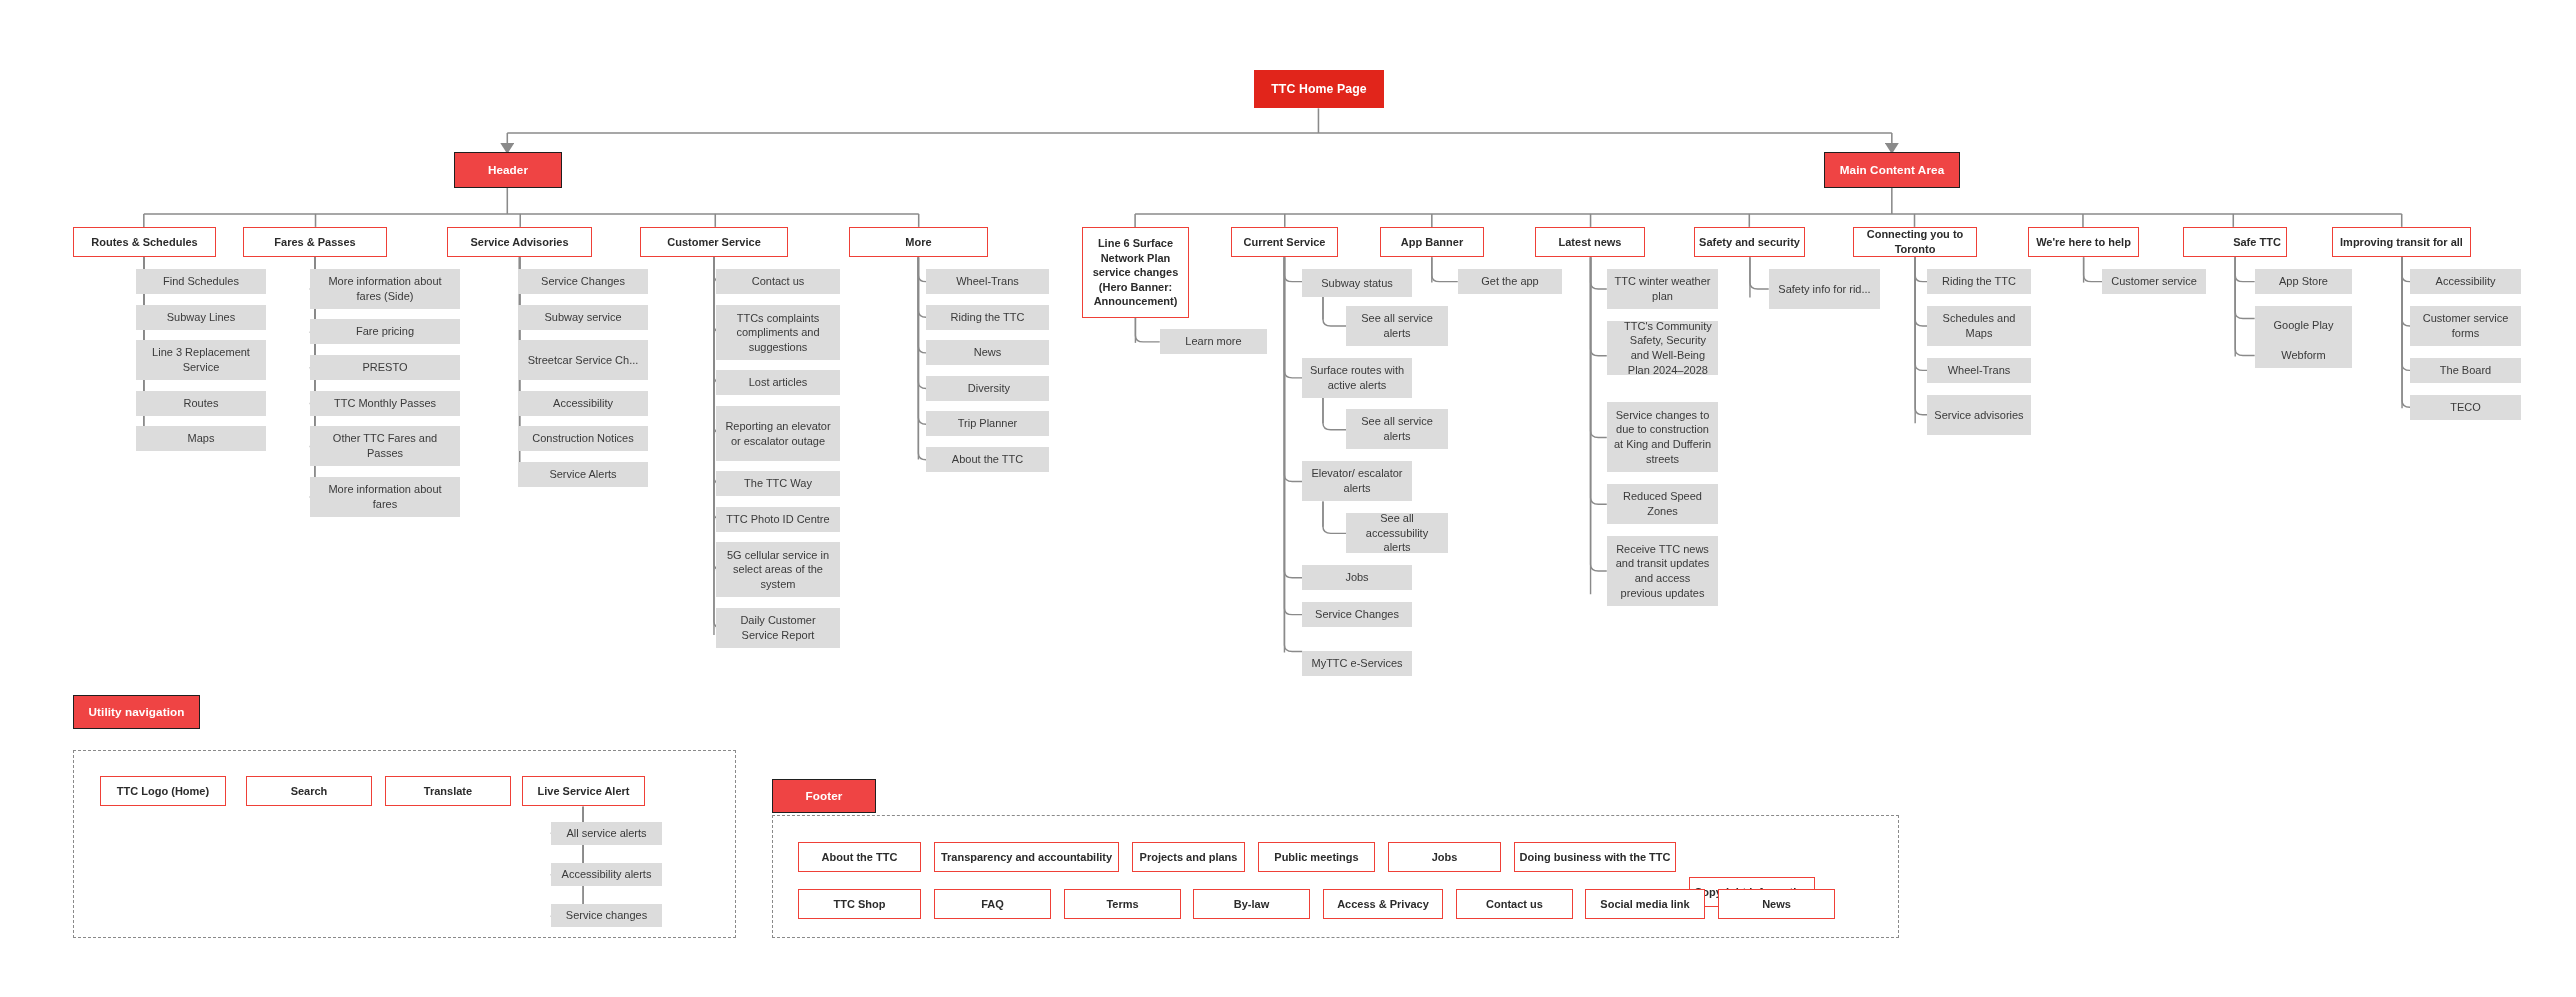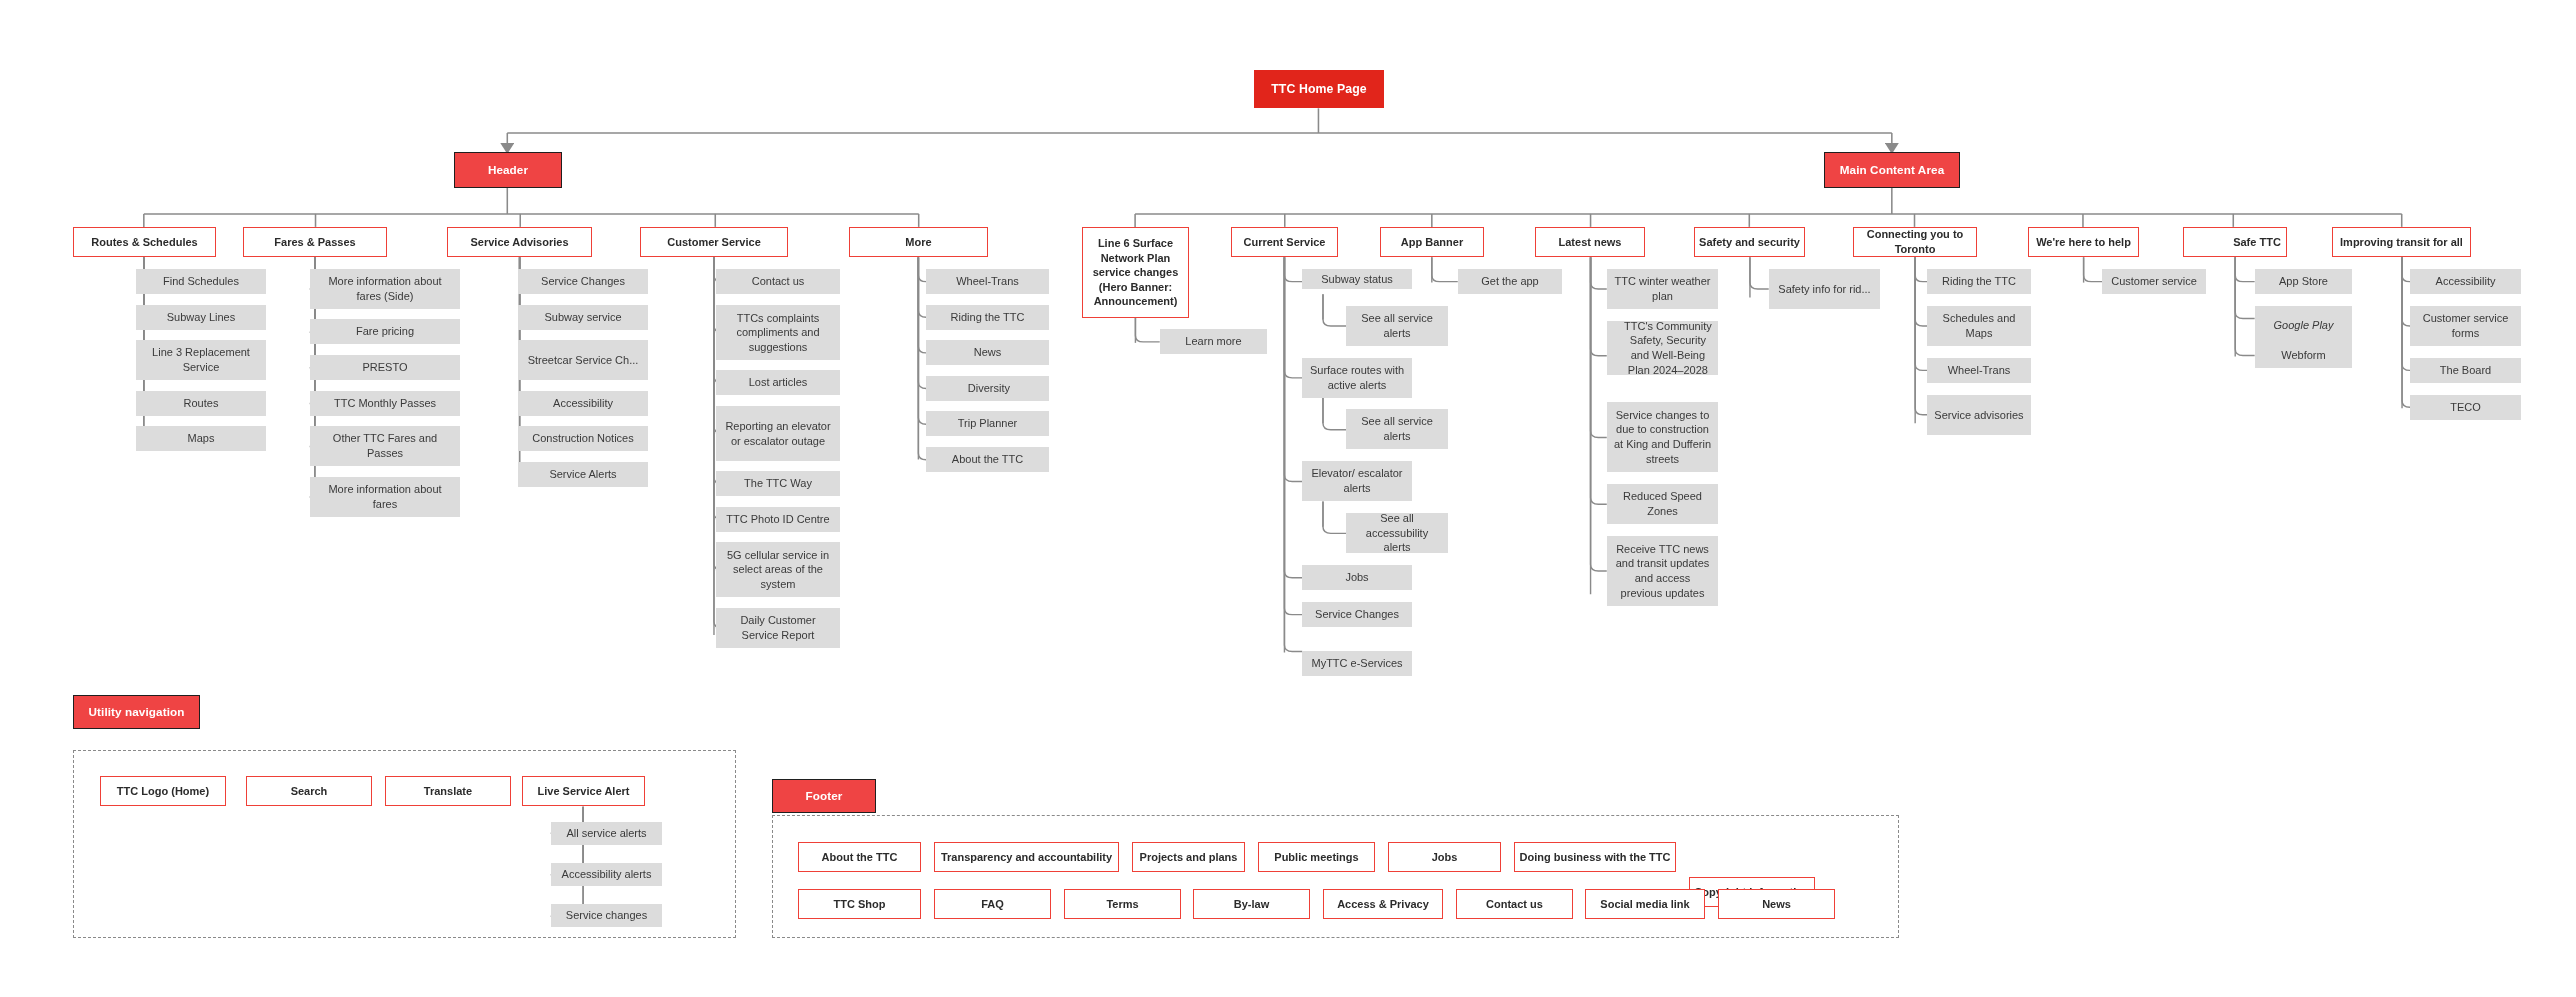--- a/index.html
+++ b/index.html
@@ -194,21 +194,21 @@
       <div class="node n-cat" style="left: 849px; top: 227px; width: 139px; height: 30px;">More</div>
       <div class="node n-leaf" style="left: 926px; top: 269px; width: 123px; height: 25px;">Wheel-Trans</div>
       <div class="node n-leaf" style="left: 926px; top: 305px; width: 123px; height: 25px;">Riding the TTC</div>
       <div class="node n-leaf" style="left: 926px; top: 340px; width: 123px; height: 25px;">News</div>
       <div class="node n-leaf" style="left: 926px; top: 376px; width: 123px; height: 25px; padding-left: 8px;">Diversity</div>
       <div class="node n-leaf" style="left: 926px; top: 411px; width: 123px; height: 25px;">Trip Planner</div>
       <div class="node n-leaf" style="left: 926px; top: 447px; width: 123px; height: 25px;">About the TTC</div>
       <div class="node n-cat" style="left: 1082px; top: 227px; width: 107px; height: 91px;">Line 6 Surface Network Plan service changes (Hero Banner: Announcement)</div>
       <div class="node n-leaf" style="left: 1160px; top: 329px; width: 107px; height: 25px;">Learn more</div>
       <div class="node n-cat" style="left: 1231px; top: 227px; width: 107px; height: 30px;">Current Service</div>
-      <div class="node n-leaf" style="left: 1302px; top: 269px; width: 110px; height: 20px;">Subway status</div>
+      <div class="node n-leaf" style="left: 1302px; top: 269px; width: 110px; height: 28px;">Subway status</div>
       <div class="node n-leaf" style="left: 1346px; top: 306px; width: 102px; height: 40px;">See all service alerts</div>
       <div class="node n-leaf" style="left: 1302px; top: 358px; width: 110px; height: 40px;">Surface routes with active alerts</div>
       <div class="node n-leaf" style="left: 1346px; top: 409px; width: 102px; height: 40px;">See all service alerts</div>
       <div class="node n-leaf" style="left: 1302px; top: 461px; width: 110px; height: 40px;">Elevator/ escalator alerts</div>
       <div class="node n-leaf" style="left: 1346px; top: 513px; width: 102px; height: 40px;">See all accessubility alerts</div>
       <div class="node n-leaf" style="left: 1302px; top: 565px; width: 110px; height: 25px;">Jobs</div>
       <div class="node n-leaf" style="left: 1302px; top: 602px; width: 110px; height: 25px;">Service Changes</div>
       <div class="node n-leaf" style="left: 1302px; top: 639px; width: 110px; height: 25px; margin-top: 12px;">MyTTC e-Services</div>
       <div class="node n-cat" style="left: 1380px; top: 227px; width: 104px; height: 30px;">App Banner</div>
       <div class="node n-leaf" style="left: 1458px; top: 269px; width: 104px; height: 25px;">Get the app</div>
@@ -222,21 +222,21 @@
       <div class="node n-leaf" style="left: 1769px; top: 269px; width: 111px; height: 40px;">Safety info for rid...</div>
       <div class="node n-cat" style="left: 1853px; top: 227px; width: 124px; height: 30px;">Connecting you to Toronto</div>
       <div class="node n-leaf" style="left: 1927px; top: 269px; width: 104px; height: 25px;">Riding the TTC</div>
       <div class="node n-leaf" style="left: 1927px; top: 306px; width: 104px; height: 40px;">Schedules and Maps</div>
       <div class="node n-leaf" style="left: 1927px; top: 358px; width: 104px; height: 25px;">Wheel-Trans</div>
       <div class="node n-leaf" style="left: 1927px; top: 395px; width: 104px; height: 40px;">Service advisories</div>
       <div class="node n-cat" style="left: 2028px; top: 227px; width: 111px; height: 30px;">We're here to help</div>
       <div class="node n-leaf" style="left: 2102px; top: 269px; width: 104px; height: 25px;">Customer service</div>
       <div class="node n-cat" style="left: 2183px; top: 227px; width: 104px; height: 30px; padding-left: 44px;">Safe TTC</div>
       <div class="node n-leaf" style="left: 2255px; top: 269px; width: 97px; height: 25px;">App Store</div>
-      <div class="node n-leaf" style="left: 2255px; top: 306px; width: 97px; height: 38px; font-style: italic;">Google Play</div>
+      <div class="node n-leaf" style="left: 2255px; top: 306px; width: 97px; height: 38px;">Google Play</div>
       <div class="node n-leaf" style="left: 2255px; top: 343px; width: 97px; height: 25px;">Webform</div>
       <div class="node n-cat" style="left: 2332px; top: 227px; width: 139px; height: 30px;">Improving transit for all</div>
       <div class="node n-leaf" style="left: 2410px; top: 269px; width: 111px; height: 25px;">Accessibility</div>
       <div class="node n-leaf" style="left: 2410px; top: 306px; width: 111px; height: 40px;">Customer service forms</div>
       <div class="node n-leaf" style="left: 2410px; top: 358px; width: 111px; height: 25px;">The Board</div>
       <div class="node n-leaf" style="left: 2410px; top: 395px; width: 111px; height: 25px;">TECO</div>
       <div class="node n-cat" style="left: 100px; top: 776px; width: 126px; height: 30px;">TTC Logo (Home)</div>
       <div class="node n-cat" style="left: 246px; top: 776px; width: 126px; height: 30px;">Search</div>
       <div class="node n-cat" style="left: 385px; top: 776px; width: 126px; height: 30px;">Translate</div>
       <div class="node n-cat" style="left: 522px; top: 776px; width: 123px; height: 30px;">Live Service Alert</div>

